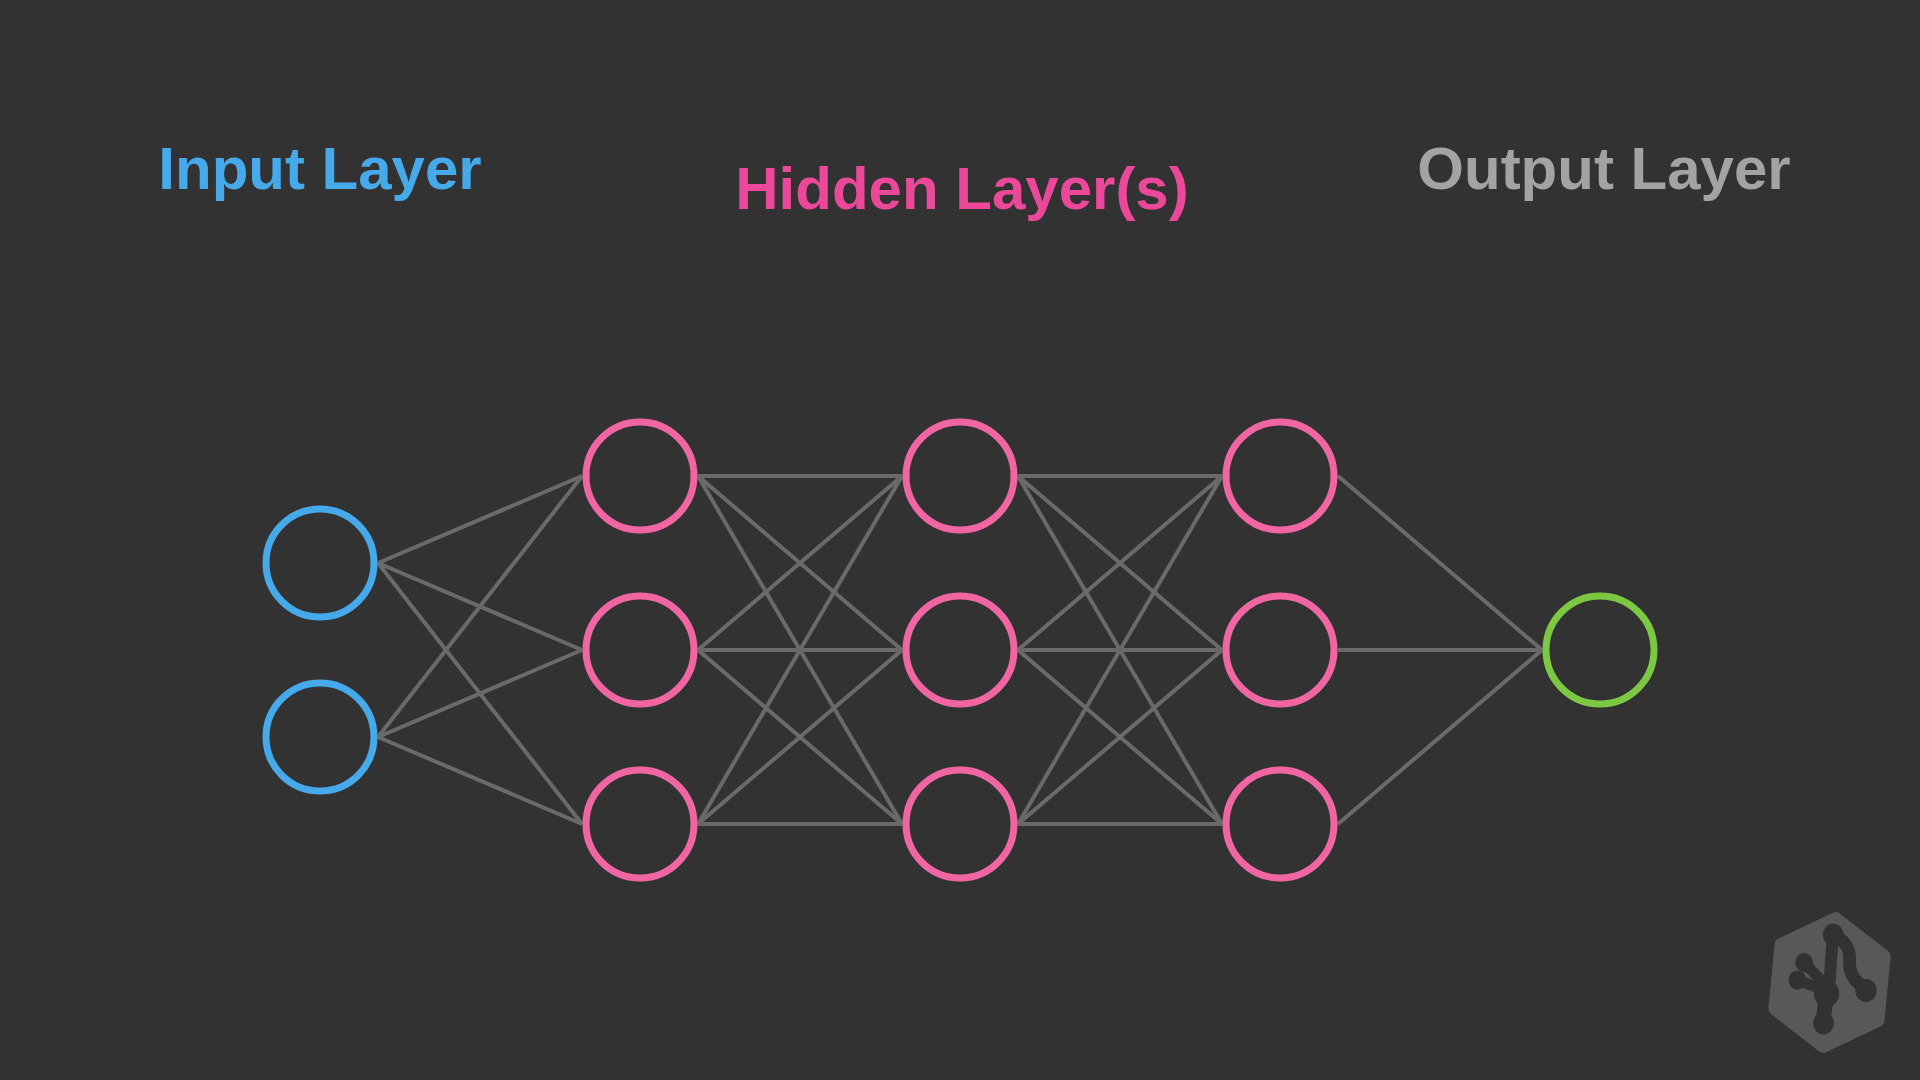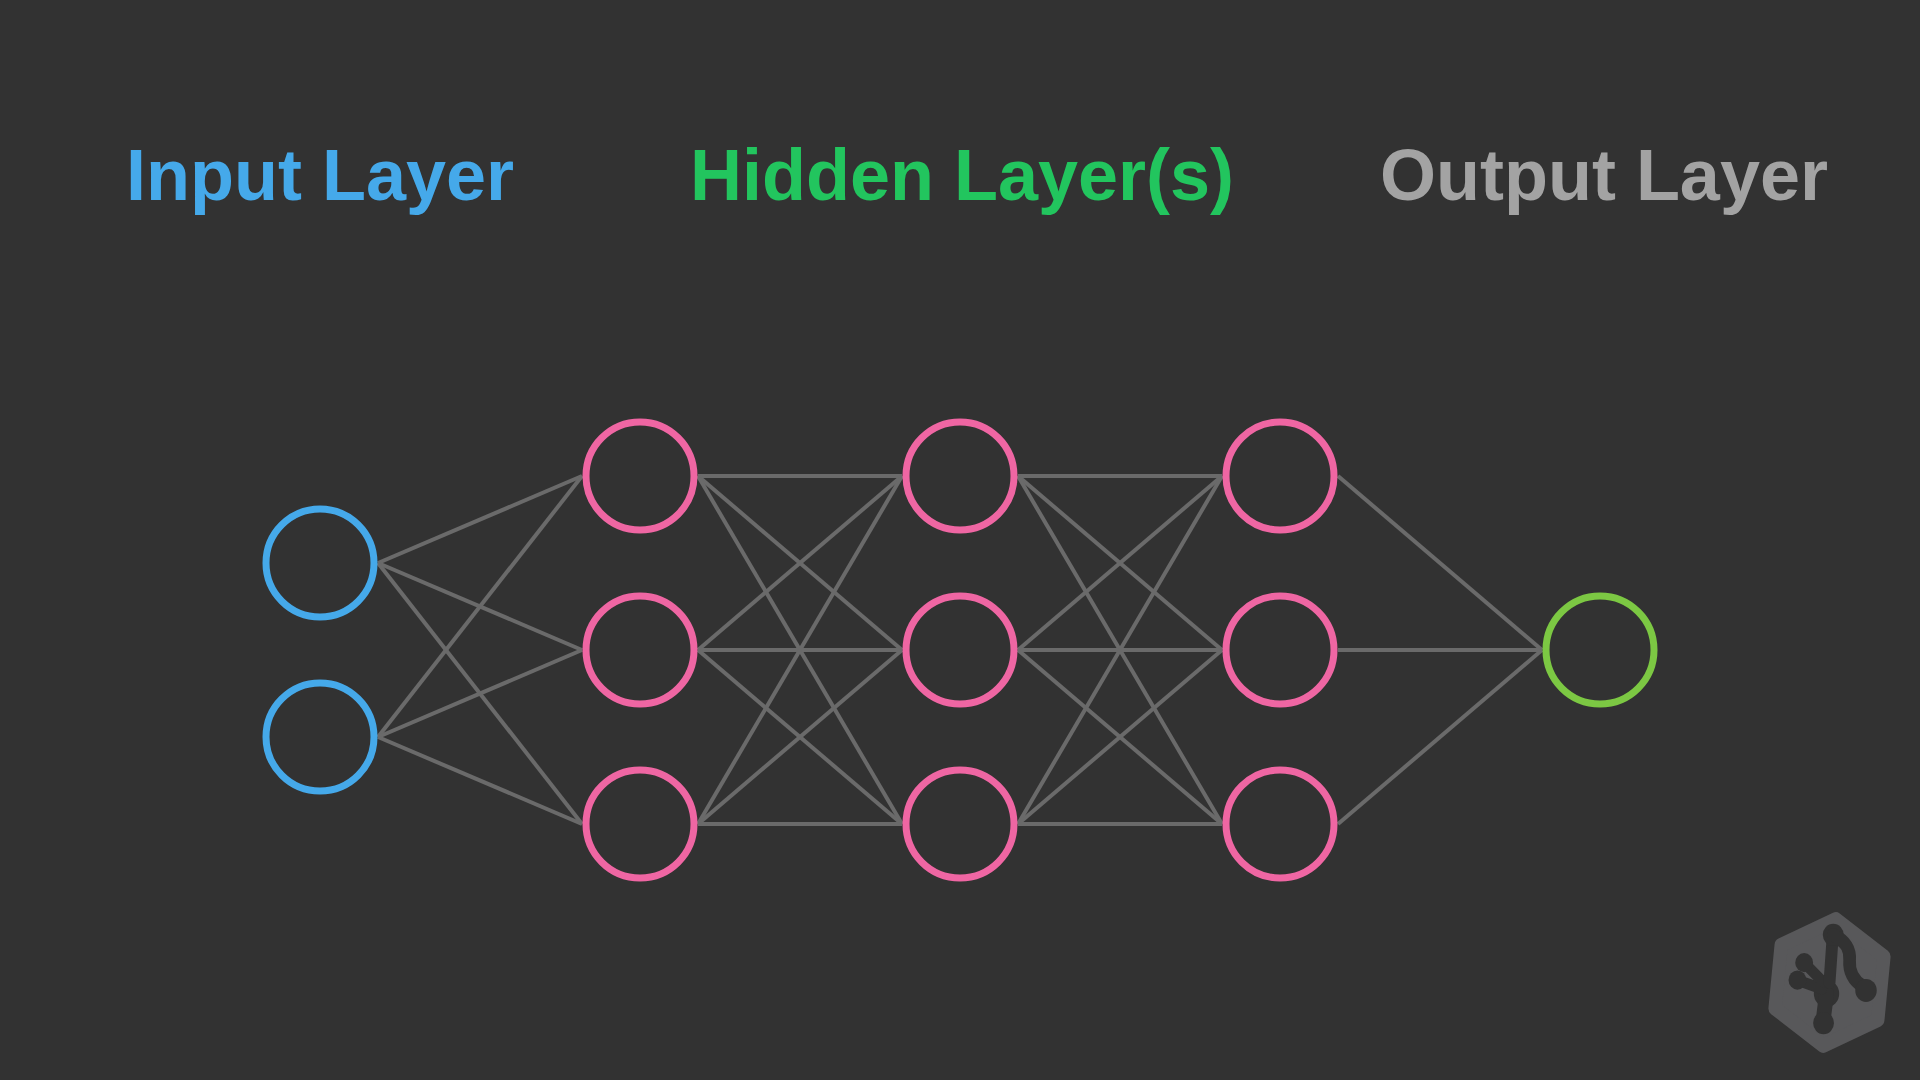--- a/index.html
+++ b/index.html
@@ -14,21 +14,21 @@
   .stage {
     position: relative;
     width: 1920px;
     height: 1080px;
     background: #323232;
   }
   .layer-label {
     position: absolute;
     top: 139px;
     transform: translateX(-50%);
-    font-size: 72px;
+    font-size: 60px;
     font-weight: 700;
     line-height: 1;
     letter-spacing: 0px;
     white-space: nowrap;
     user-select: none;
   }
   .label-input  { left: 320px; }
   .label-hidden { left: 962px; }
   .label-output { left: 1604px; }
   .network-svg {
@@ -88,21 +88,21 @@
       <circle cx="960" cy="650" r="54" fill="#323232" stroke="#EF66A3" stroke-width="7"></circle>
       <circle cx="960" cy="824" r="54" fill="#323232" stroke="#EF66A3" stroke-width="7"></circle>
       <circle cx="1280" cy="476" r="54" fill="#323232" stroke="#EF66A3" stroke-width="7"></circle>
       <circle cx="1280" cy="650" r="54" fill="#323232" stroke="#EF66A3" stroke-width="7"></circle>
       <circle cx="1280" cy="824" r="54" fill="#323232" stroke="#EF66A3" stroke-width="7"></circle>
       <circle cx="1600" cy="650" r="54" fill="#323232" stroke="#7CC843" stroke-width="7"></circle>
     </svg>
 
   <div class="layer-label label-input" style="color: rgb(69, 169, 234);">Input Layer</div>
 
-  <div class="layer-label label-hidden" style="color: #22c55e;">Hidden Layer(s)</div>
+  <div class="layer-label label-hidden" style="color: #ec4899; margin-top: 20px;">Hidden Layer(s)</div>
 
   <div class="layer-label label-output" style="color: #a3a3a3;">Output Layer</div>
 
   <svg class="brand-logo" viewBox="0 0 100 100" preserveAspectRatio="none" xmlns="http://www.w3.org/2000/svg">
     <path d="M 54.2,10.2 L 86.5,33.7 L 82.4,73.5 L 45.8,89.8 L 13.5,66.3 L 17.6,26.5 Z" stroke-width="9" stroke-linejoin="round" fill="#58585A" stroke="#58585A"></path>
     <g fill="none" stroke-linecap="round">
       <circle cx="48" cy="57" r="8.5" stroke="none" fill="#323232"></circle>
       <line x1="48" y1="57" x2="46" y2="72" stroke-width="10" stroke="#323232"></line>
       <circle cx="46" cy="75.5" r="7" stroke="none" fill="#323232"></circle>
       <line x1="45" y1="54" x2="30" y2="49" stroke-width="7" stroke="#323232"></line>

